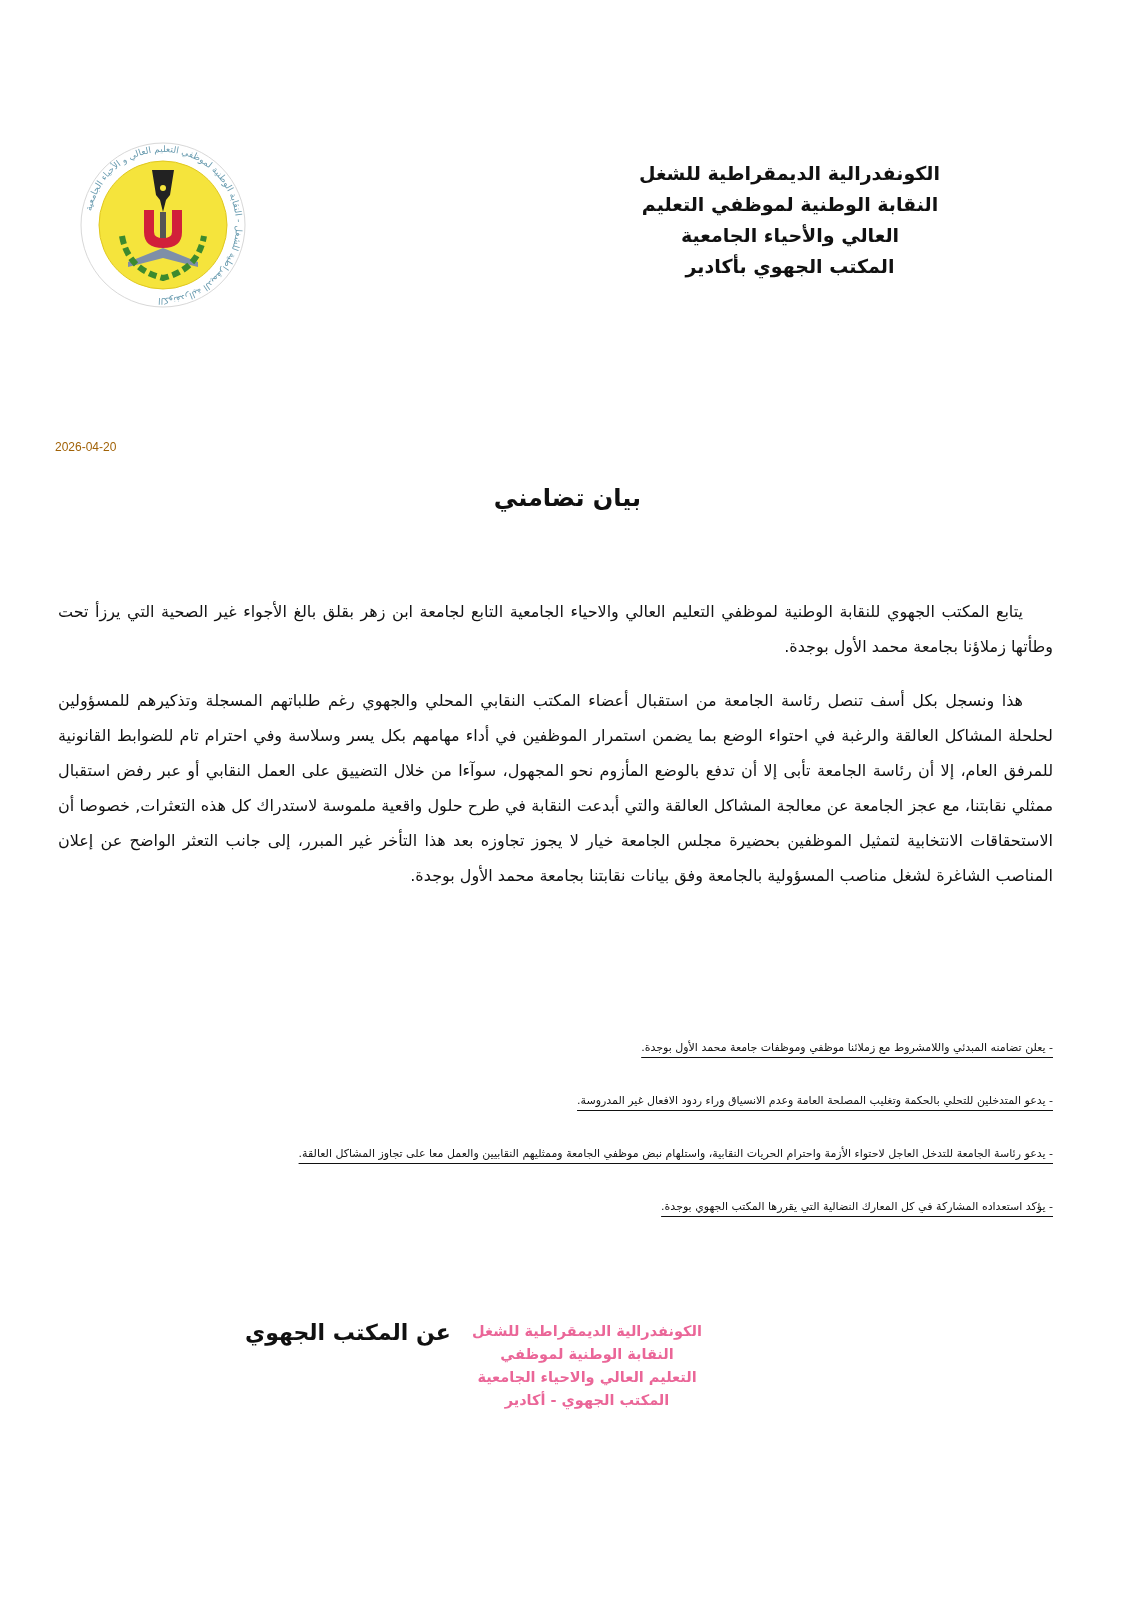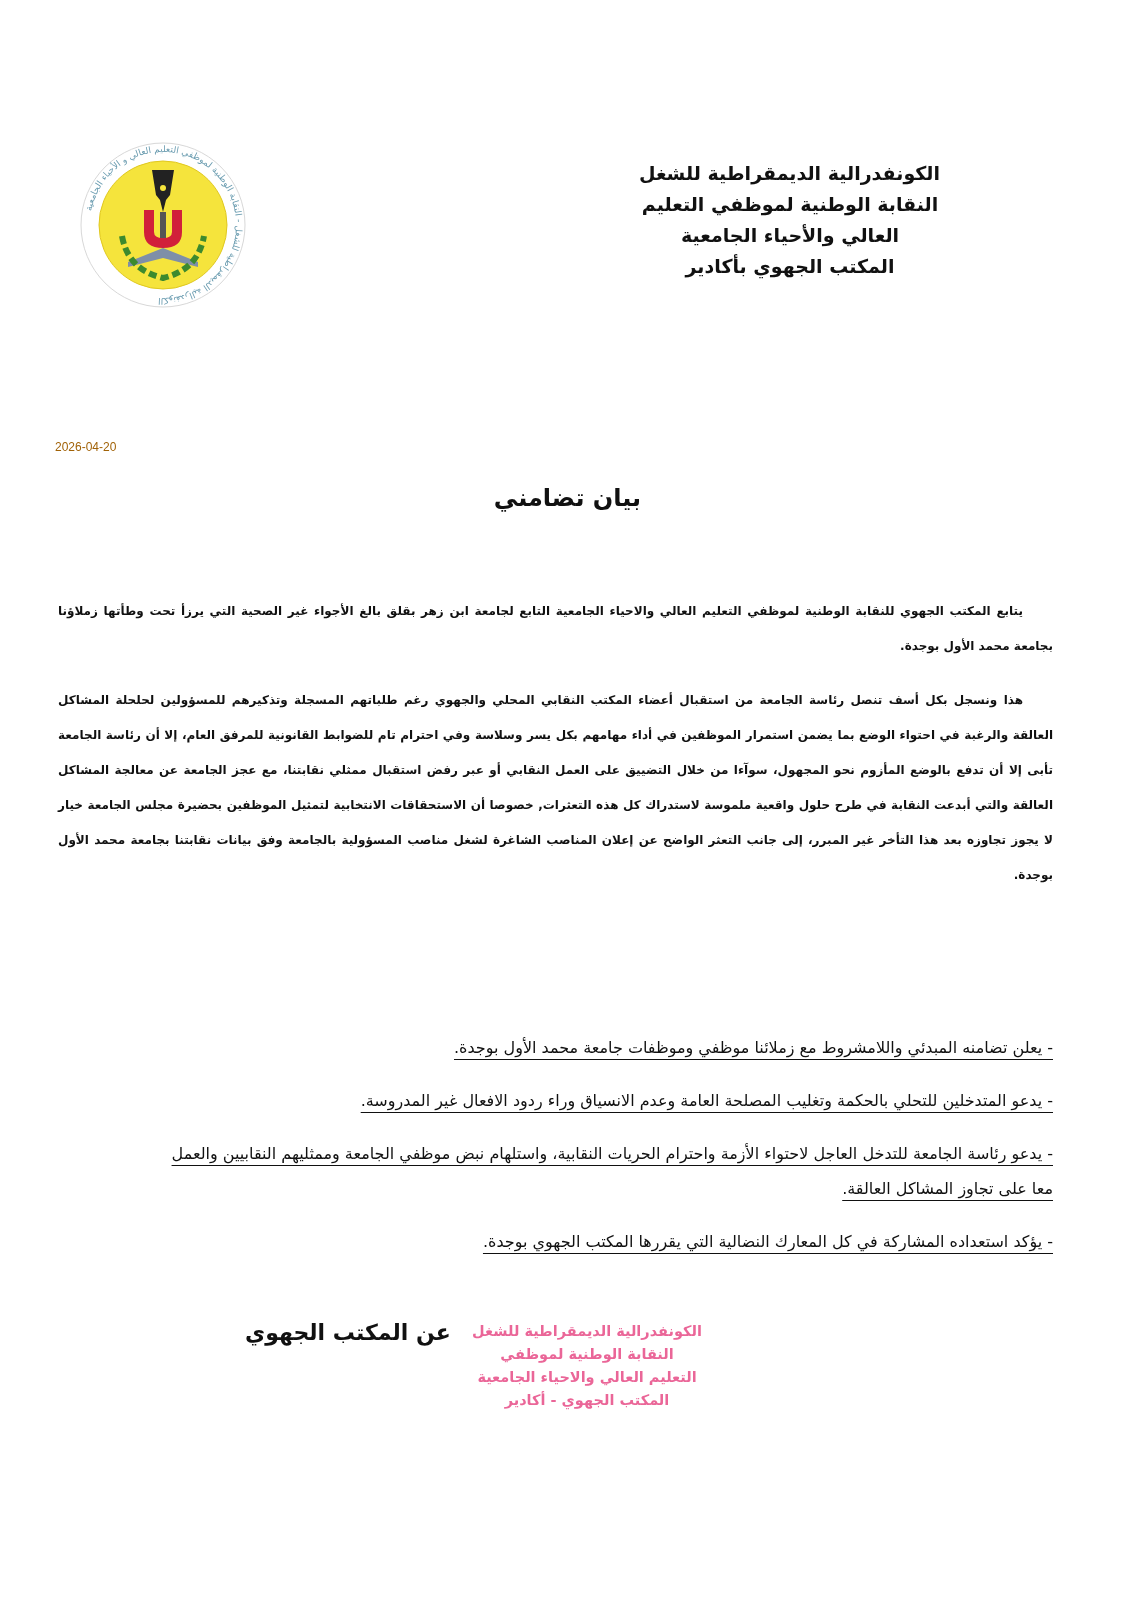--- a/index.html
+++ b/index.html
@@ -13,28 +13,28 @@
                 direction: rtl; text-align: center; font-weight: bold; font-size: 19px; line-height: 31px; }
   .org-header div { white-space: nowrap; }
 
   .date { position: absolute; left: 55px; top: 440px; font-family: "Liberation Sans", sans-serif;
           font-size: 12px; color: #a16207; }
 
   .title { position: absolute; left: 0; right: 0; top: 484px; text-align: center; direction: rtl;
            font-weight: bold; font-size: 24px; }
 
   .body-text { position: absolute; left: 58px; right: 82px; direction: rtl; text-align: justify;
-               font-family: "DejaVu Sans", sans-serif; font-size: 12px; line-height: 35px; color: #111; font-weight: bold; }
+               font-family: "DejaVu Sans", sans-serif; font-size: 16px; line-height: 35px; color: #111; }
   .p1 { top: 594px; }
   .p2 { top: 683px; }
   .p3 { top: 976px; }
   .body-text .indent { display: inline-block; width: 30px; }
 
   .items { position: absolute; left: 150px; right: 82px; top: 1030px; direction: rtl;
-           font-size: 16px; line-height: 35px; }
+           font-size: 11px; line-height: 35px; }
   .item { margin-bottom: 18px; }
   .item span { text-decoration: underline; text-underline-offset: 6px; }
 
   .sign-label { position: absolute; left: 245px; top: 1320px; direction: rtl; font-weight: bold; font-size: 22px; }
 
   .stamp { position: absolute; left: 462px; top: 1320px; width: 250px; direction: rtl; text-align: center;
            color: #e8518a; font-weight: bold; font-size: 14.5px; line-height: 23px; opacity: 0.88; }
   .stamp div { white-space: nowrap; }
 </style>
 </head>

